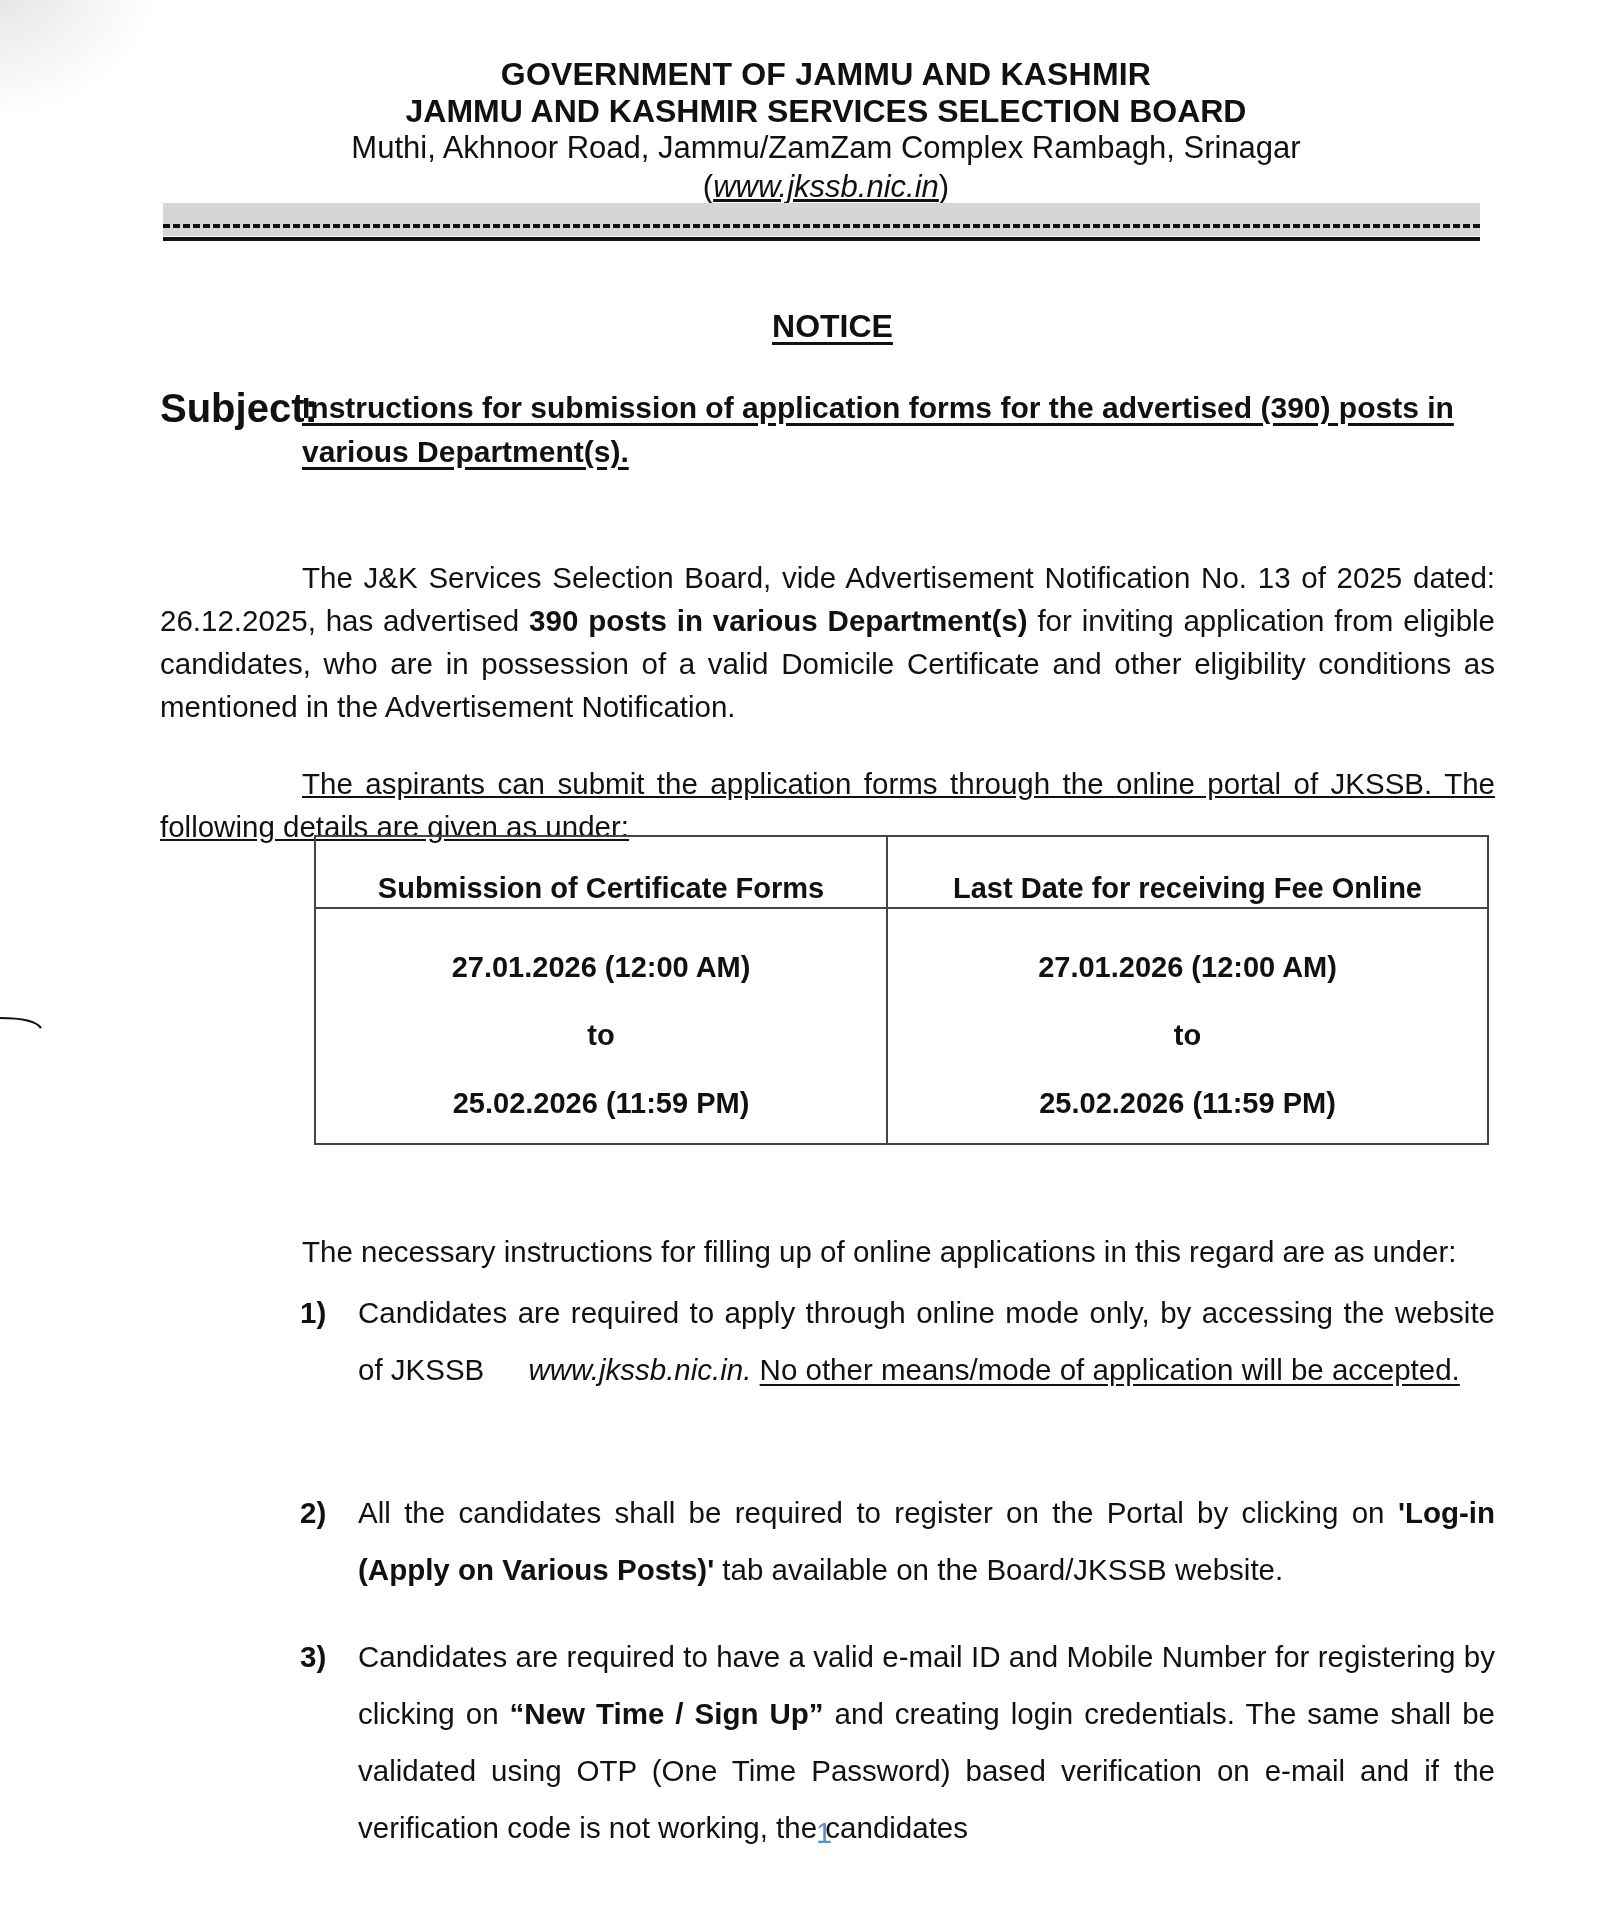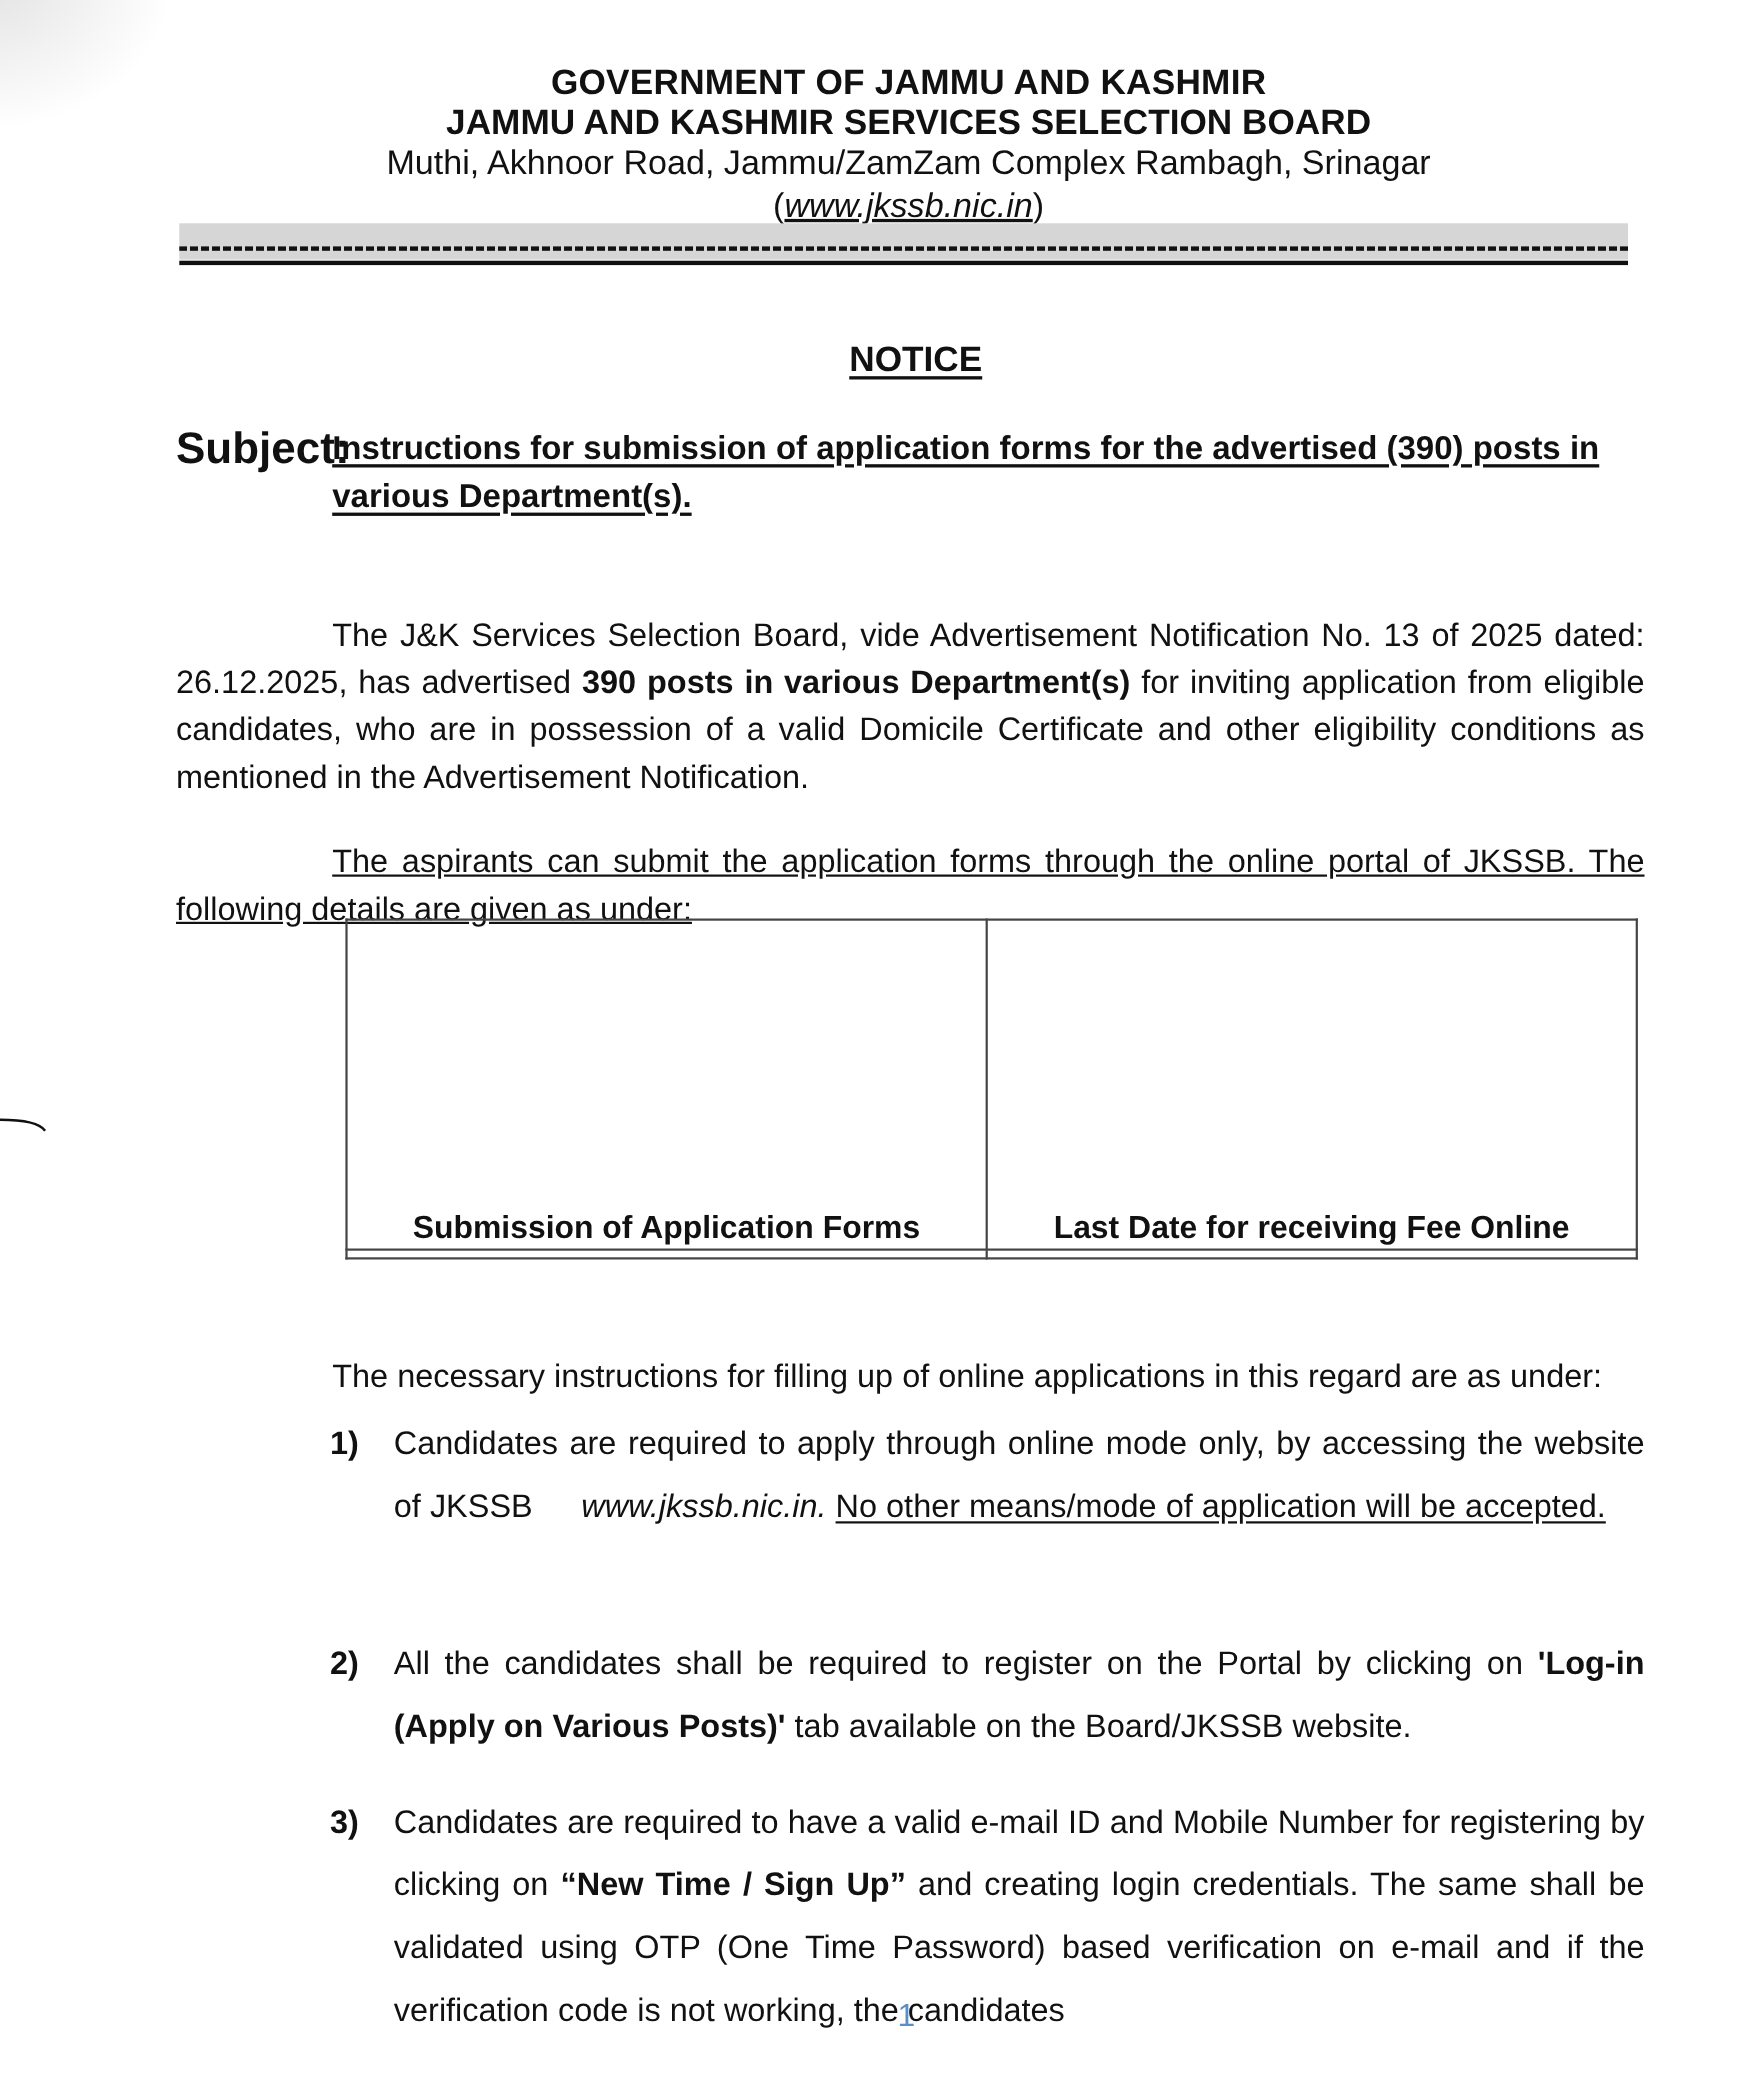--- a/index.html
+++ b/index.html
@@ -91,22 +91,34 @@
 <div class="abs subj-label">Subject:</div>
 <div class="abs subj-text">Instructions for submission of application forms for the advertised (390) posts in various Department(s).</div>
 
 <div class="para p1"><span>The J&amp;K Services Selection Board, vide Advertisement Notification No. 13 of 2025 dated: 26.12.2025, has advertised </span><span class="b">390 posts in various Department(s)</span><span> for inviting application from eligible candidates, who are in possession of a valid Domicile Certificate and other eligibility conditions as mentioned in the Advertisement Notification.</span></div>
 
 <div class="para p2">The aspirants can submit the application forms through the online portal of JKSSB. The following details are given as under:</div>
 
 <table class="dates">
   <tbody>
       <tr>
-    <th>Submission of Application Forms</th>
+    <th>Submission of Certificate Forms</th>
     <th>Last Date for receiving Fee Online</th>
+  </tr>
+  <tr>
+    <td style="border-bottom:none;padding-top:18px">
+      <div>27.01.2026 (12:00 AM)</div>
+      <div>to</div>
+      <div>25.02.2026 (11:59 PM)</div>
+    </td>
+    <td style="border-bottom:none;padding-top:18px">
+      <div>27.01.2026 (12:00 AM)</div>
+      <div>to</div>
+      <div>25.02.2026 (11:59 PM)</div>
+    </td>
   </tr>
   <tr style="height:0">
         <td style="border-top:none;height:0;line-height:0"></td>
         <td style="border-top:none;height:0;line-height:0"></td>
       </tr>
 </tbody>
   </table>
 
 <div class="para p3" style="line-height:43px">The necessary instructions for filling up of online applications in this regard are as under:</div>
 

